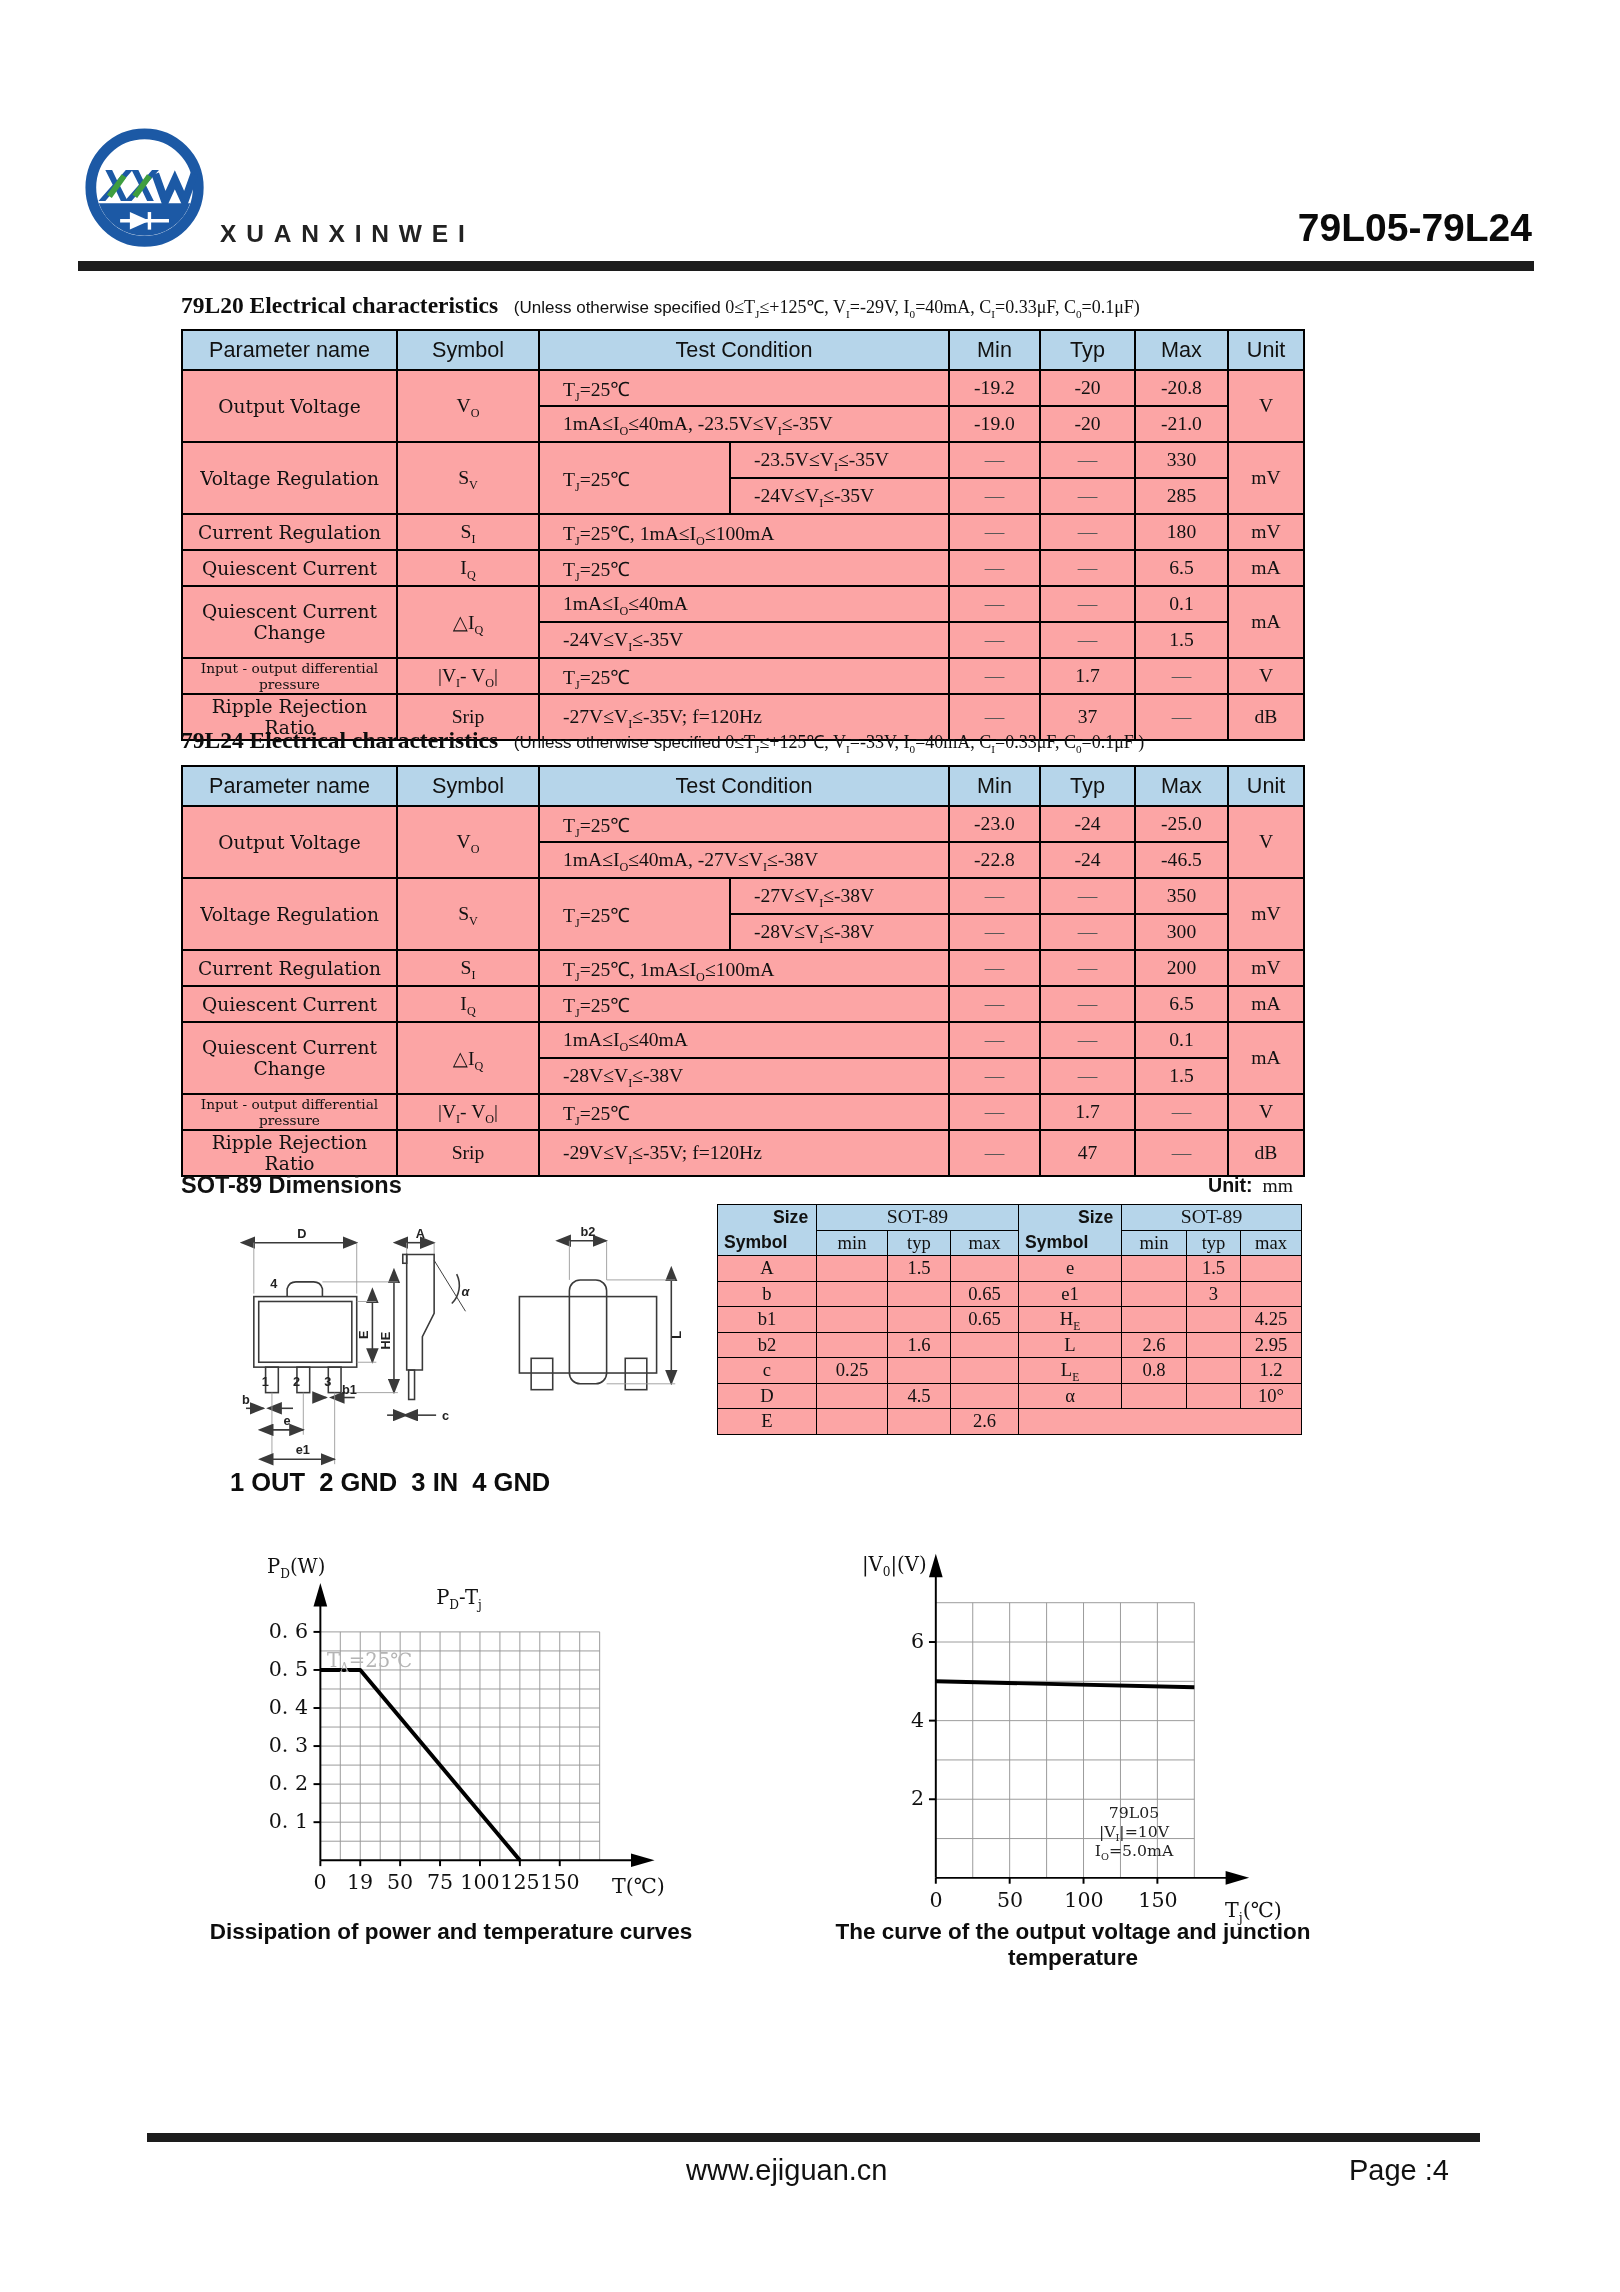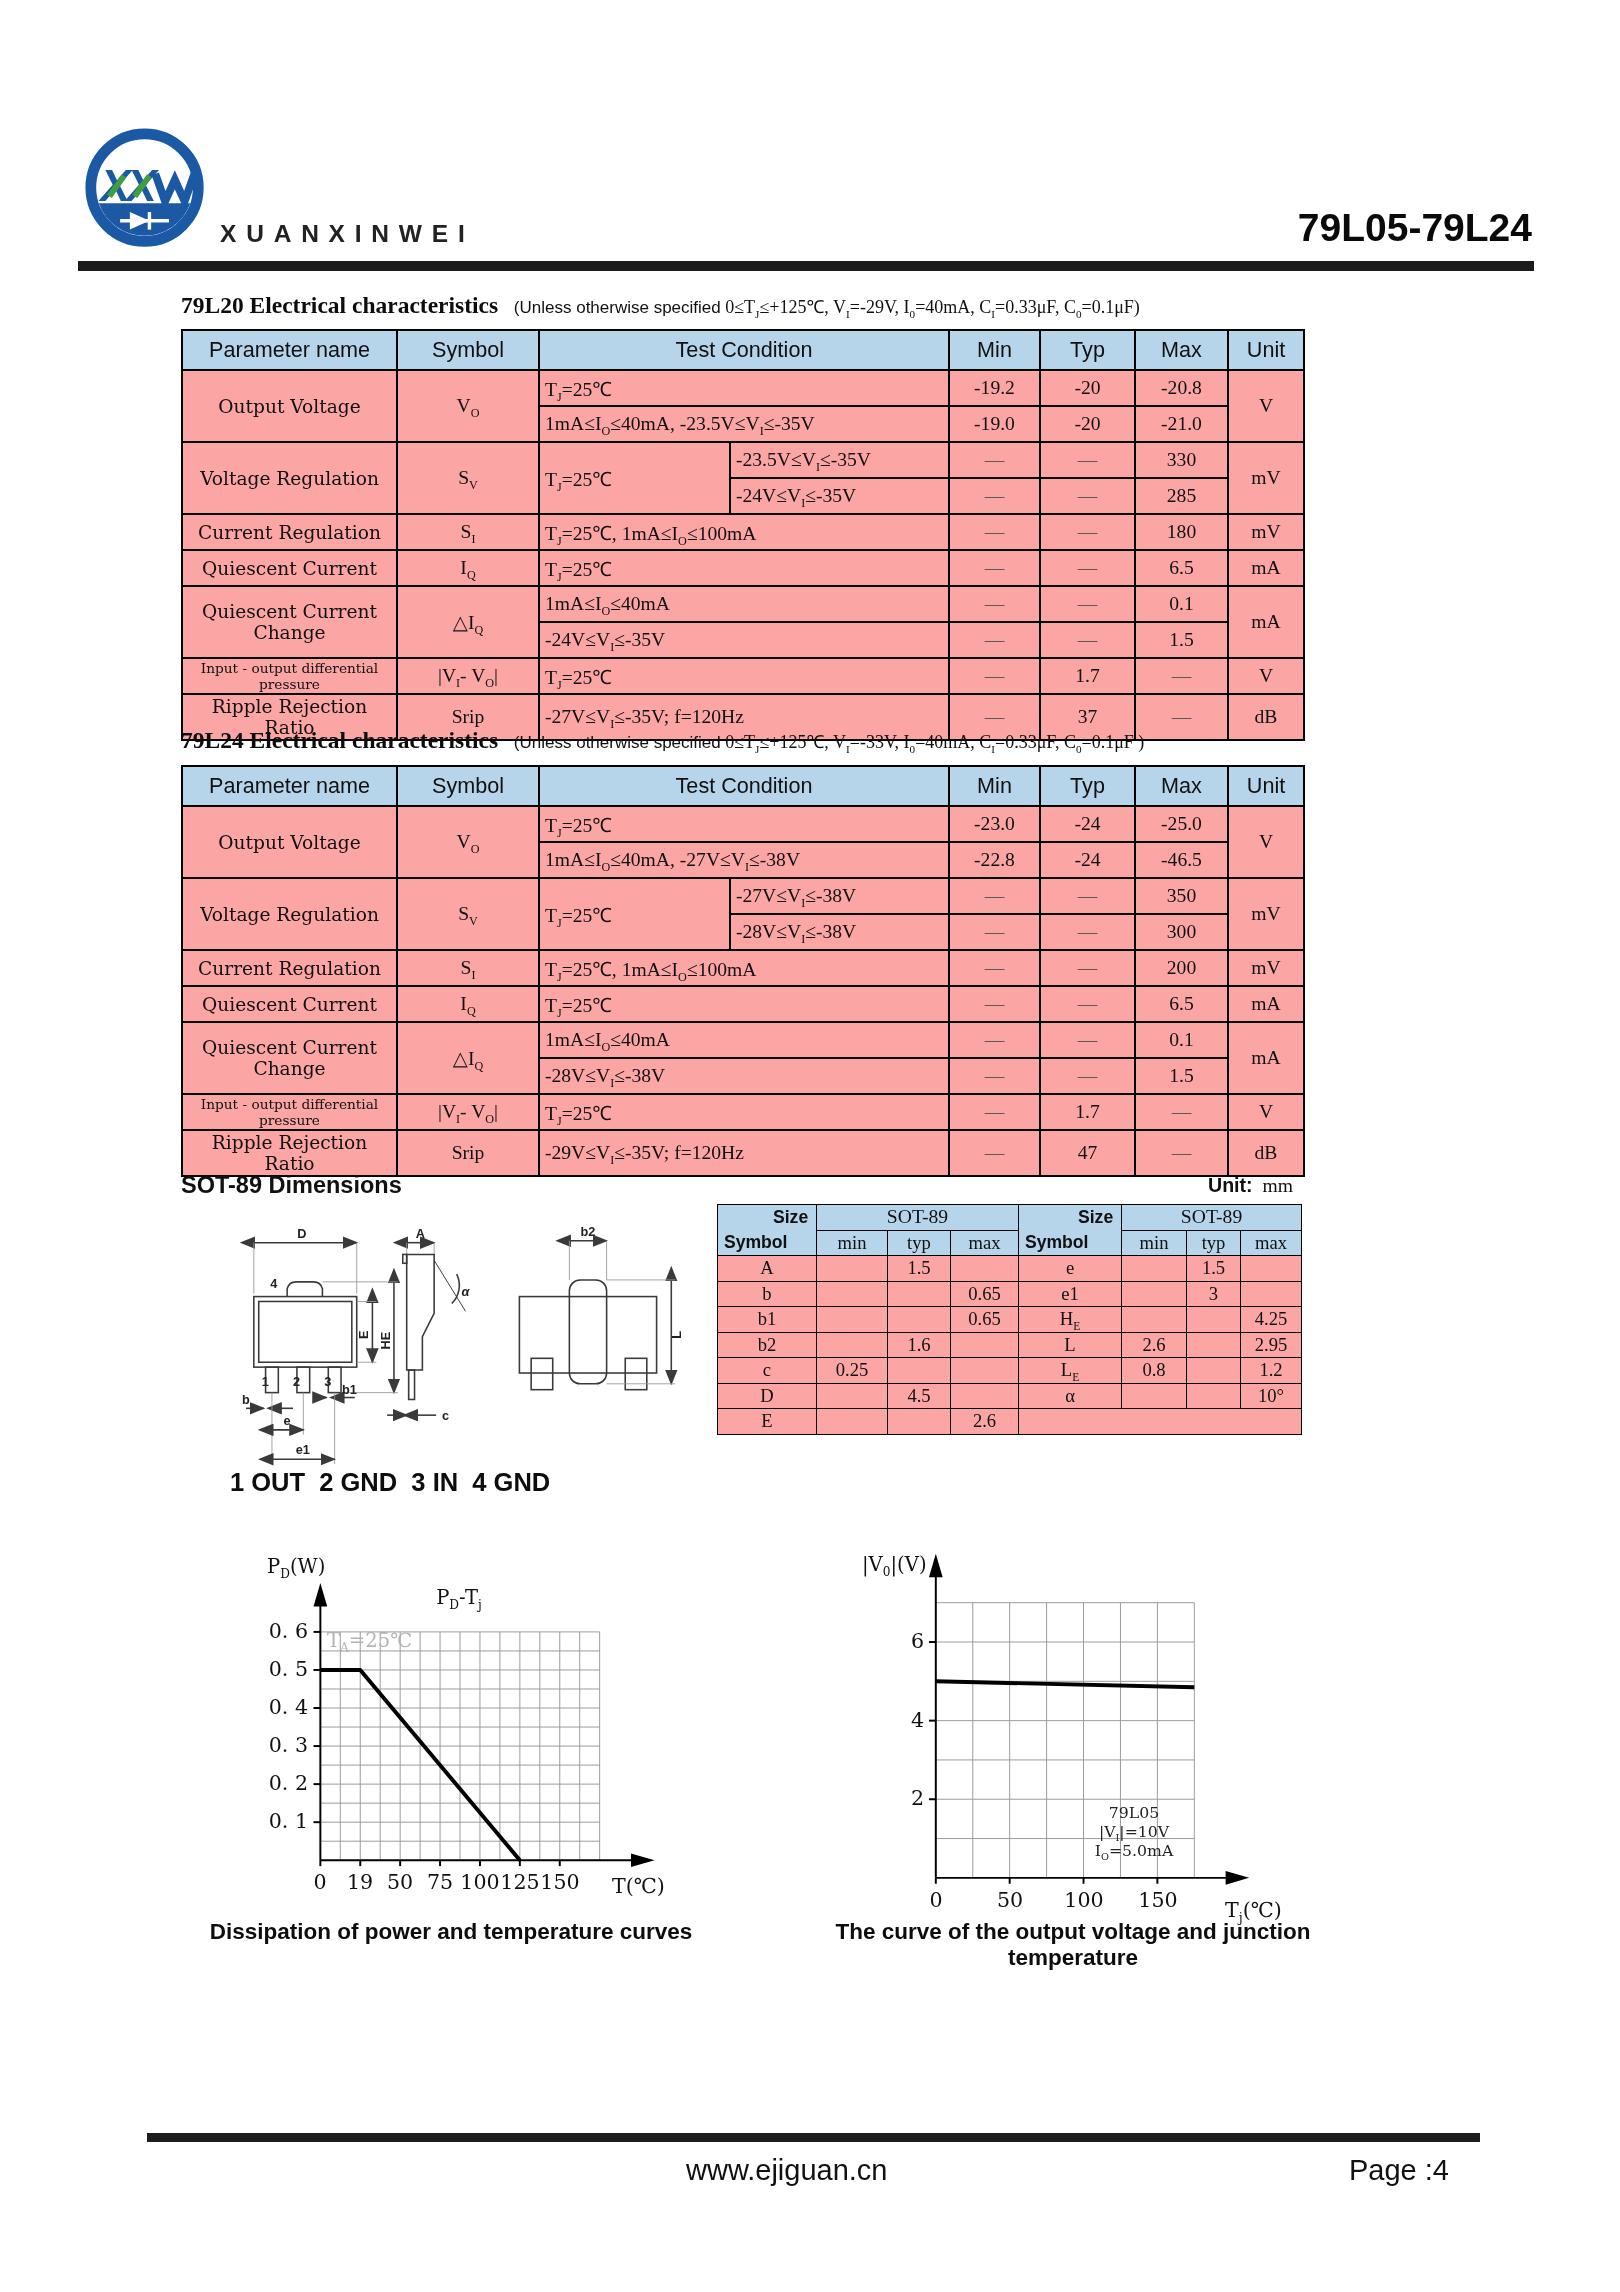--- a/index.html
+++ b/index.html
@@ -15,21 +15,21 @@
   .sect{position:absolute;white-space:nowrap;}
   .sect .tt{font-size:23.5px;font-weight:700;font-family:Liberation Serif, serif;color:#0d0d0d;}
   .sect .lead{font-size:17px;margin-left:15.7px;color:#111;}
   .sect .frm{font-size:18px;font-family:"Liberation Serif",serif;color:#111;}
   
   .etab{position:absolute;border-collapse:collapse;table-layout:fixed;background:#fca5a5;}
   .etab th,.etab td{border:2px solid #000;text-align:center;vertical-align:middle;font-family:"Liberation Serif",serif;font-size:19.6px;color:#111;padding:1px 3.9px;height:32px;overflow:hidden;}
   .etab thead th{background:#b6d5ea;font-family:"Liberation Sans",sans-serif;font-size:21.6px;font-weight:400;height:36px;}
   .etab td.p{font-family:"DejaVu Serif",serif;font-size:18.6px;border-radius:18px;}
   .etab td.psm{font-size:13.7px;}
-  .etab td.c{text-align:left;padding-left:5px;}
+  .etab td.c{text-align:left;padding-left:23px;}
   .etab td.dash{color:#555;}
   
   .dtab{position:absolute;border-collapse:collapse;table-layout:fixed;background:#fca5a5;}
   .dtab th,.dtab td{border:1.5px solid #000;font-family:"Liberation Serif",serif;font-size:18.6px;font-weight:400;text-align:center;height:24.5px;padding:0 2px;color:#111;}
   .dtab tr.hd th{background:#b6d5ea;}
   .dtab th.grp{font-size:19.6px;}
   .dtab th.diag{position:relative;padding:0;background-color:#b6d5ea;background-image:linear-gradient(to bottom right,transparent calc(50% - 1px),#333 calc(50% - 1px),#333 calc(50% + 1px),transparent calc(50% + 1px));}
   .dtab .dsz{position:absolute;top:2px;right:7.8px;font-family:"Liberation Sans",sans-serif;font-weight:700;font-size:17.6px;}
   .dtab .dsy{position:absolute;bottom:2px;left:5.9px;font-family:"Liberation Sans",sans-serif;font-weight:700;font-size:17.6px;}
   .unitlab{position:absolute;left:1208px;top:1174px;font-size:19.6px;white-space:nowrap;}
@@ -532,21 +532,21 @@
       <div class="clab" style="left: 210px; top: 341px; font-size: 20.6px; transform: translateX(-50%);">75</div>
       <div class="clab" style="left: 250px; top: 341px; font-size: 20.6px; transform: translateX(-50%);">100</div>
       <div class="clab" style="left: 290px; top: 341px; font-size: 20.6px; transform: translateX(-50%);">125</div>
       <div class="clab" style="left: 330px; top: 341px; font-size: 20.6px; transform: translateX(-50%);">150</div>
       <div class="clab" style="left: 78px; top: 280px; font-size: 20.6px; transform: translateX(-100%);">0. 1</div>
       <div class="clab" style="left: 78px; top: 242px; font-size: 20.6px; transform: translateX(-100%);">0. 2</div>
       <div class="clab" style="left: 78px; top: 204px; font-size: 20.6px; transform: translateX(-100%);">0. 3</div>
       <div class="clab" style="left: 78px; top: 166px; font-size: 20.6px; transform: translateX(-100%);">0. 4</div>
       <div class="clab" style="left: 78px; top: 128px; font-size: 20.6px; transform: translateX(-100%);">0. 5</div>
       <div class="clab" style="left: 78px; top: 90px; font-size: 20.6px; transform: translateX(-100%);">0. 6</div>
-      <div class="clab" style="left: 97px; top: 100px; font-size: 19.6px; color: rgb(180, 180, 180); text-align: center;">
+      <div class="clab" style="left: 97px; top: 120px; font-size: 19.6px; color: rgb(180, 180, 180); text-align: center;">
         <div>T<sub>A</sub>=25℃</div>
       </div>
     </div>
   <div class="chart" id="chart1" style="left:833px;top:1529px;width:470px;height:402px">
       <svg width="470" height="402" style="position: absolute; left: 0px; top: 0px;" viewBox="0 0 480 410">
         <line x1="142.71428571428572" y1="75" x2="142.71428571428572" y2="356" stroke="#9a9a9a" stroke-width="1"></line>
         <line x1="180.42857142857144" y1="75" x2="180.42857142857144" y2="356" stroke="#9a9a9a" stroke-width="1"></line>
         <line x1="218.14285714285714" y1="75" x2="218.14285714285714" y2="356" stroke="#9a9a9a" stroke-width="1"></line>
         <line x1="255.85714285714286" y1="75" x2="255.85714285714286" y2="356" stroke="#9a9a9a" stroke-width="1"></line>
         <line x1="293.57142857142856" y1="75" x2="293.57142857142856" y2="356" stroke="#9a9a9a" stroke-width="1"></line>

